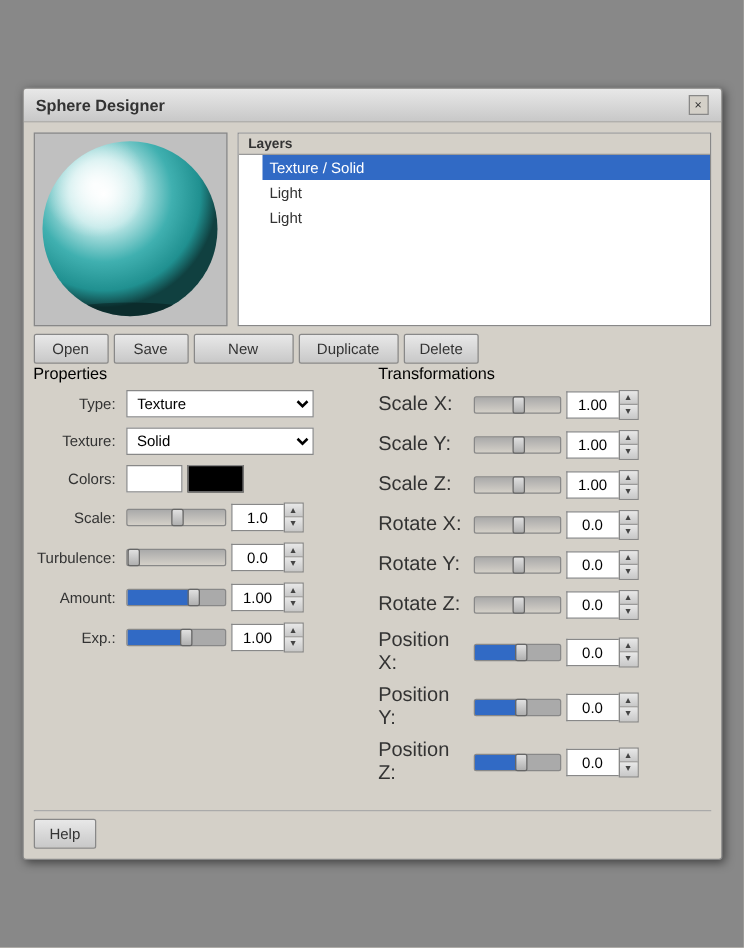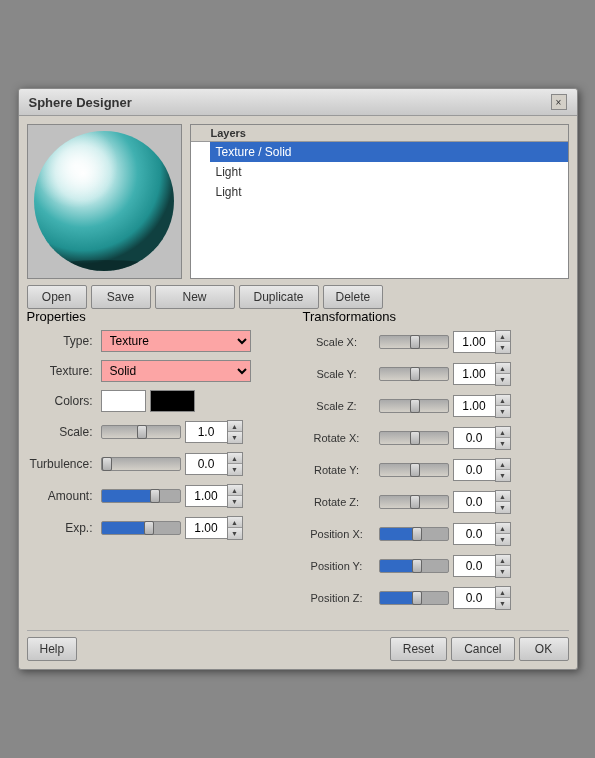--- a/index.html
+++ b/index.html
@@ -64,21 +64,21 @@
       position: relative;
       overflow: hidden;
     }
     .layers-section {
       flex: 1;
       border: 1px solid #888;
       background: #fff;
     }
     .layers-header {
       background: #d4d0c8;
-      padding: 2px 20px;
+      padding: 2px 8px;
       border-bottom: 1px solid #999;
       font-weight: bold;
       font-size: 11px;
       color: #333;
     }
     .layers-list {
       list-style: none;
       padding-left: 19px;
     }
     .layers-list li {
@@ -135,21 +135,21 @@
       gap: 4px;
     }
     .prop-label {
       width: 70px;
       text-align: right;
       color: #333;
       font-size: 12px;
       padding-right: 4px;
     }
     select.dropdown {
-      background: #fca5a5;
+      background: #ffffff;
       border: 1px solid #888;
       padding: 2px 4px;
       font-size: 12px;
       width: 150px;
       cursor: pointer;
     }
     .color-swatch {
       width: 45px;
       height: 22px;
       border: 1px solid #888;
@@ -218,23 +218,23 @@
     .spinner-btn:last-child { border-bottom: none; }
     
     .trans-row {
       display: flex;
       align-items: center;
       margin-bottom: 8px;
       gap: 4px;
     }
     .trans-label {
       width: 72px;
-      text-align: center;
-      color: #333;
-      font-size: 11px;
+      text-align: left;
+      color: #333;
+      font-size: 16px;
       padding-right: 4px;
     }
     
     .footer {
       display: flex;
       justify-content: space-between;
       align-items: center;
       margin-top: 12px;
       padding-top: 6px;
       border-top: 1px solid #aaa;
@@ -533,20 +533,15 @@
             </div>
           </div>
         </div>
       </div>
     </div>
 
     <div class="footer">
       <div class="footer-left">
         <button class="btn">Help</button>
       </div>
-      <div class="footer-right">
-        <button class="btn">Reset</button>
-        <button class="btn">Cancel</button>
-        <button class="btn">OK</button>
-      </div>
     </div>
   </div>
 </div>
 
 </body></html>

